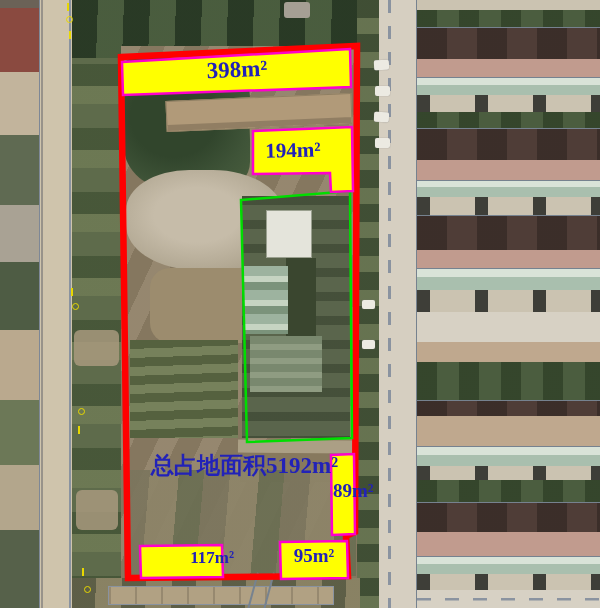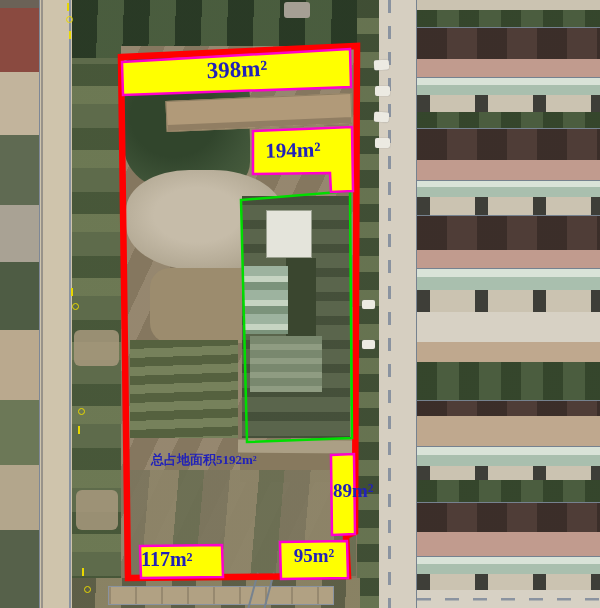--- a/index.html
+++ b/index.html
@@ -105,23 +105,23 @@
   svg.overlay{left:0;top:0;z-index:2;pointer-events:none;}
   
   .labels{inset:0;z-index:3;}
   .lbl{
     font-weight:bold;color:var(--label-text,#2222b8);white-space:nowrap;
     font-family:"Liberation Serif",serif;line-height:1.15;
   }
   #lbl-398{left:126px;top:57px;width:222px;text-align:center;font-size:23px;transform:rotate(-2.5deg);}
   #lbl-194{left:252px;top:138px;width:82px;text-align:center;font-size:21px;transform:rotate(-1.5deg);}
   #lbl-farmland{left:252px;top:296px;font-size:19px;}
-  #lbl-total{left:151px;top:453px;font-size:13px;}
+  #lbl-total{left:151px;top:453px;font-size:23px;}
   #lbl-89{left:333px;top:480px;font-size:19px;}
-  #lbl-117{left:141px;top:548px;width:93px;text-align:left;font-size:20px;}
+  #lbl-117{left:141px;top:548px;width:93px;text-align:right;font-size:17px;}
   #lbl-95{left:281px;top:545px;width:66px;text-align:center;font-size:19px;}
 </style>
 </head>
 <body>
 
 <div class="stage" style="--label-text: #2222b8;">
 
   <div class="photo">
     <div class="left-buildings"></div>
     <div class="left-road"></div>

